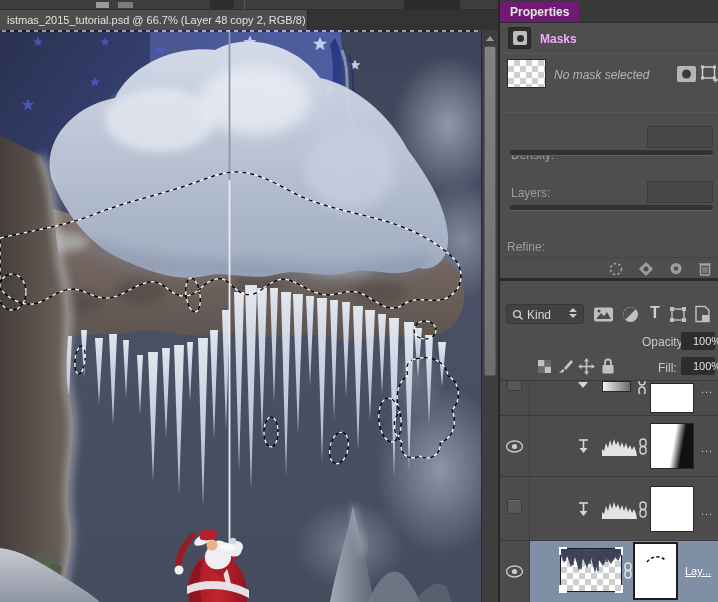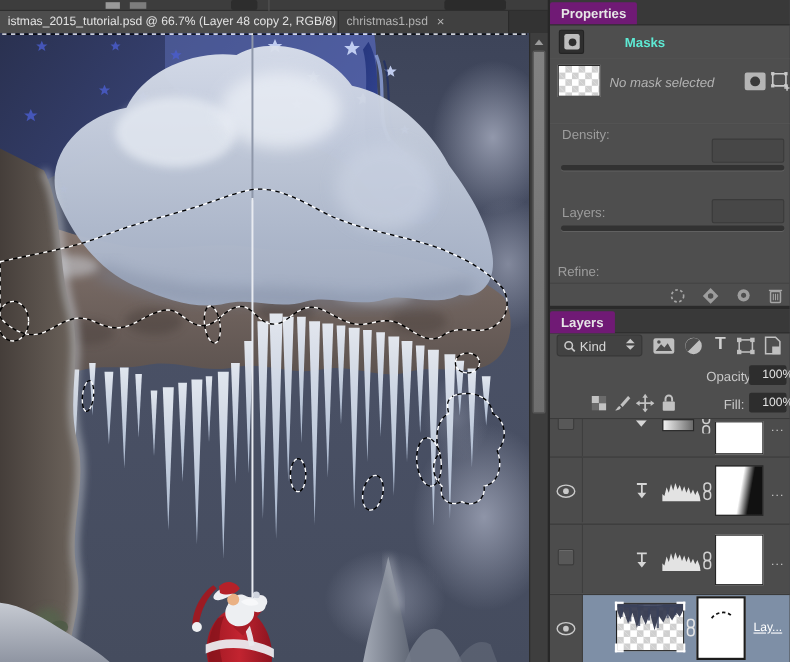--- a/index.html
+++ b/index.html
@@ -78,24 +78,20 @@
   <div class="opt-frag" style="left:118px;top:2px;width:15px;height:6px;background:#7d7d7d;"></div>
   <div class="opt-frag" style="left:210px;top:0;width:24px;height:9px;background:#2d2d2d;border-radius:2px;"></div>
   <div class="opt-frag" style="left:244px;top:0;width:1px;height:10px;background:#555555;"></div>
   <div class="opt-frag" style="left:404px;top:0;width:56px;height:9px;background:#2b2b2b;border-radius:2px;"></div>
 </div>
 
 <div class="tabbar">
   <div class="doc-tab active" style="width:308px;">
     <span>istmas_2015_tutorial.psd @ 66.7% (Layer 48 copy 2, RGB/8) *</span>
 
-  </div>
-  <div class="doc-tab inactive" style="width:155px;">
-    <span>christmas1.psd</span>
-    <span class="tab-close">×</span>
   </div>
   <div style="flex:1;background:#333333;"></div>
 </div>
 
 <div class="canvas-wrap">
 <svg width="481" height="572" viewBox="0 0 481 572">
   <defs>
     <linearGradient id="sky" x1="0" y1="0" x2="0" y2="1">
       <stop offset="0" stop-color="#3d4459"></stop>
           <stop offset="0.45" stop-color="#4a5166"></stop>
@@ -312,40 +308,40 @@
 <div class="panels">
 
   <div class="tab-strip" style="top:0;height:23px;">
     <div class="panel-tab">Properties</div>
   </div>
 
   <div class="masks-btn">
     <div class="inner"></div>
     <div class="dot"></div>
   </div>
-  <div class="lbl-light" style="left:40px;top:32px;font-weight:bold;color:#5eead4;margin-left:28px;">Masks</div>
+  <div class="lbl-light" style="left:40px;top:32px;font-weight:bold;color:#f0abfc;">Masks</div>
   <div class="prop-divider" style="top:53px;"></div>
 
   <div class="mask-thumb-sm checker"></div>
   <div class="lbl" style="left:54px;top:68px;font-style:italic;color:#b3b3b3;">No mask selected</div>
   <svg style="position:absolute;left:176px;top:64px;" width="22" height="20">
     <rect x="1" y="2" width="19" height="16" rx="2" fill="#b5b5b5"></rect>
       <circle cx="10.5" cy="10" r="4.5" fill="#3a3a3a"></circle>
   </svg>
   <svg style="position:absolute;left:200px;top:64px;" width="18" height="20">
     <rect x="2.5" y="3" width="12" height="11" rx="2" fill="none" stroke="#c9c9c9" stroke-width="1.5"></rect>
     <rect x="1" y="1.5" width="3" height="3" fill="#c9c9c9"></rect>
       <rect x="13" y="1.5" width="3" height="3" fill="#c9c9c9"></rect>
     <rect x="1" y="12.5" width="3" height="3" fill="#c9c9c9"></rect>
       <rect x="13" y="12.5" width="3" height="3" fill="#c9c9c9"></rect>
     <path d="M13,16 h5 M15.5,13.5 v5" stroke="#c9c9c9" stroke-width="1.4"></path>
   </svg>
 
   <div class="prop-divider" style="top:112px;"></div>
-  <div class="lbl" style="left:11px;top:115px;">Density:</div>
+  <div class="lbl" style="left:11px;top:148px;">Density:</div>
   <div class="slider-field" style="left:147px;top:126px;"></div>
   <div class="slider-track" style="top:150px;"></div>
 
   <div class="lbl" style="left:11px;top:186px;">Layers:</div>
   <div class="slider-field" style="left:147px;top:181px;"></div>
   <div class="slider-track" style="top:205px;"></div>
 
   <div class="lbl" style="left:7px;top:240px;">Refine:</div>
 
   <div class="prop-footer">
@@ -363,23 +359,20 @@
     <svg style="position:absolute;left:197px;top:2px;" width="16" height="17">
       <rect x="3.5" y="5" width="9" height="10" rx="1" fill="none" stroke="#a5a5a5" stroke-width="1.4"></rect>
       <line x1="2" y1="4" x2="14" y2="4" stroke="#a5a5a5" stroke-width="1.4"></line>
       <line x1="6" y1="7" x2="6" y2="13" stroke="#a5a5a5" stroke-width="1"></line>
         <line x1="8" y1="7" x2="8" y2="13" stroke="#a5a5a5" stroke-width="1"></line>
         <line x1="10" y1="7" x2="10" y2="13" stroke="#a5a5a5" stroke-width="1"></line>
     </svg>
   </div>
   <div class="footer-sep"></div>
 
-  <div class="tab-strip" style="top:281px;height:22px;">
-    <div class="panel-tab">Layers</div>
-  </div>
 
   <div class="combo" style="left:6px;top:304px;width:78px;">
     <svg style="position:absolute;left:5px;top:4px;" width="12" height="12">
       <circle cx="5" cy="5" r="3.4" fill="none" stroke="#c9c9c9" stroke-width="1.4"></circle>
         <line x1="7.5" y1="7.5" x2="10.5" y2="10.5" stroke="#c9c9c9" stroke-width="1.6"></line>
     </svg>
     <span style="position:absolute;left:20px;top:3px;">Kind</span>
     <div class="updown">
         <div class="u"></div>
         <div class="d"></div>

